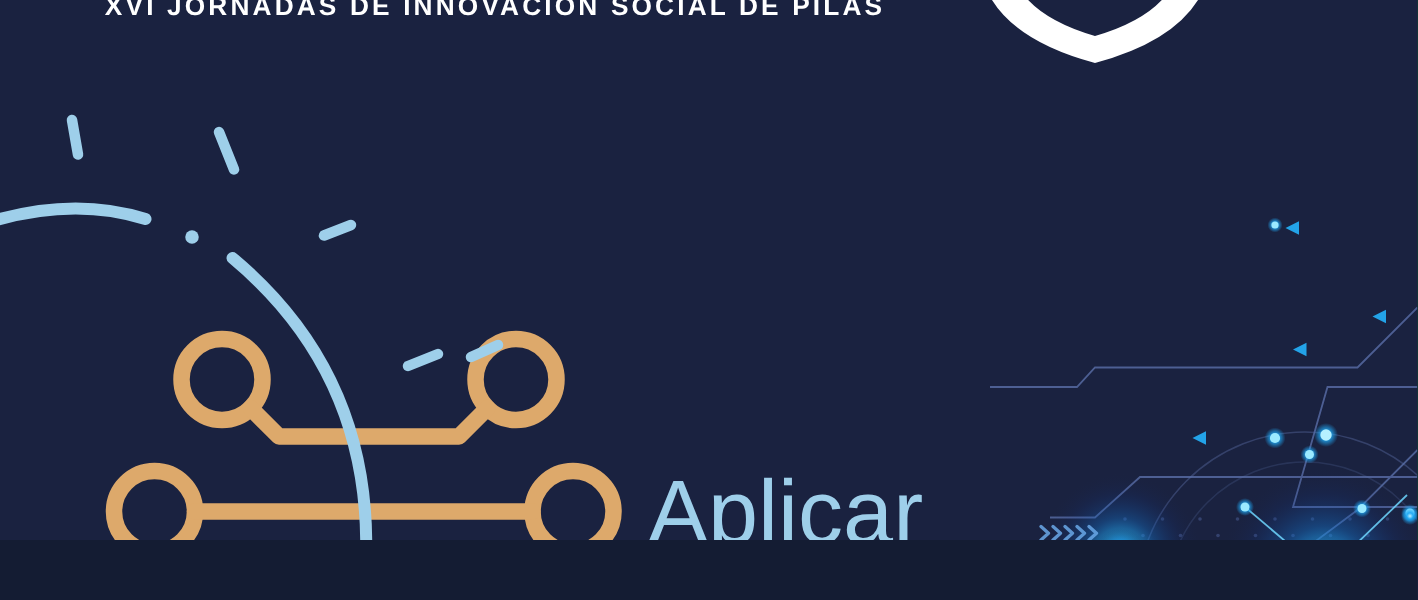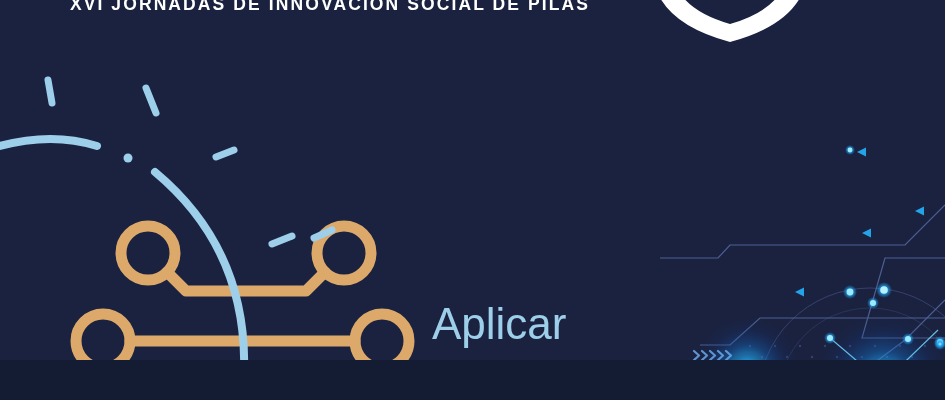--- a/index.html
+++ b/index.html
@@ -46,22 +46,22 @@
     white-space: nowrap;
     line-height: 1;
   }
   #kw-0 {
     left: 396px;
     top: 228px;
     font-size: 44px;
   }
   #kw-1 {
     left: 432px;
-    top: 302px;
-    font-size: 44px;
+    top: 312px;
+    font-size: 60px;
     text-align: center;
   }
 </style>
 </head>
 <body>
 
 <div id="poster">
 
   <svg id="bg-svg" viewBox="0 0 945 400">
     <defs>

